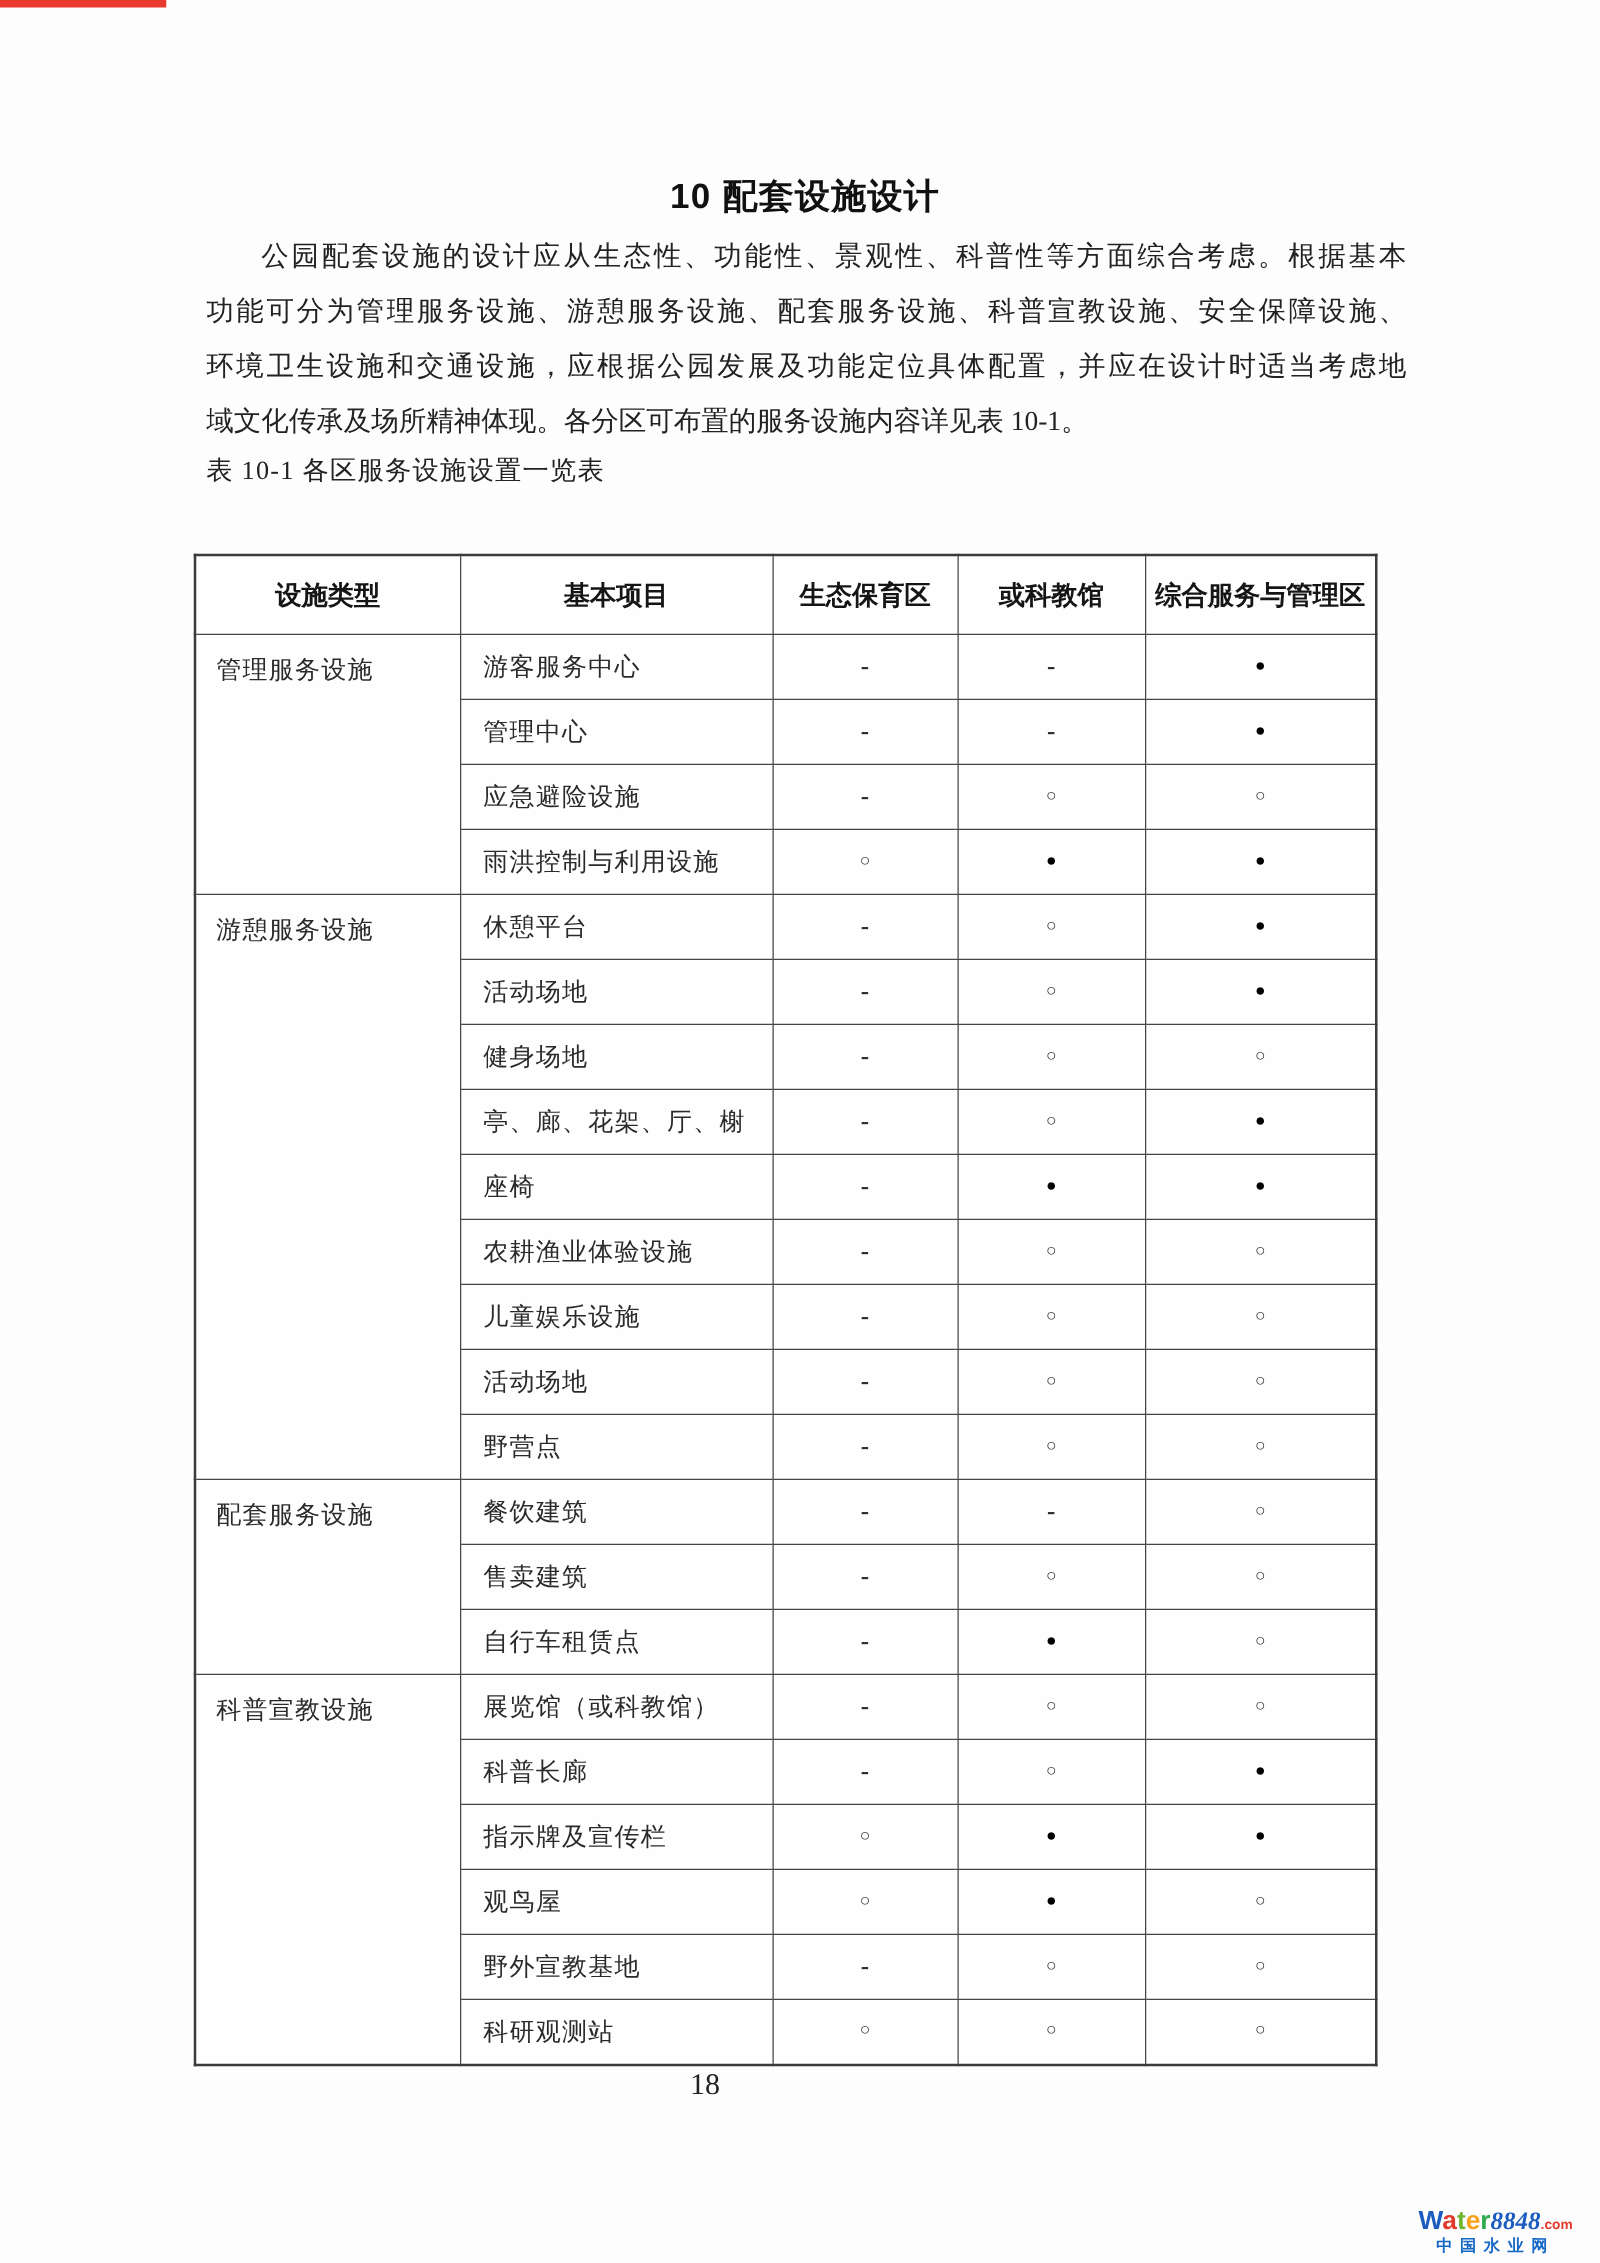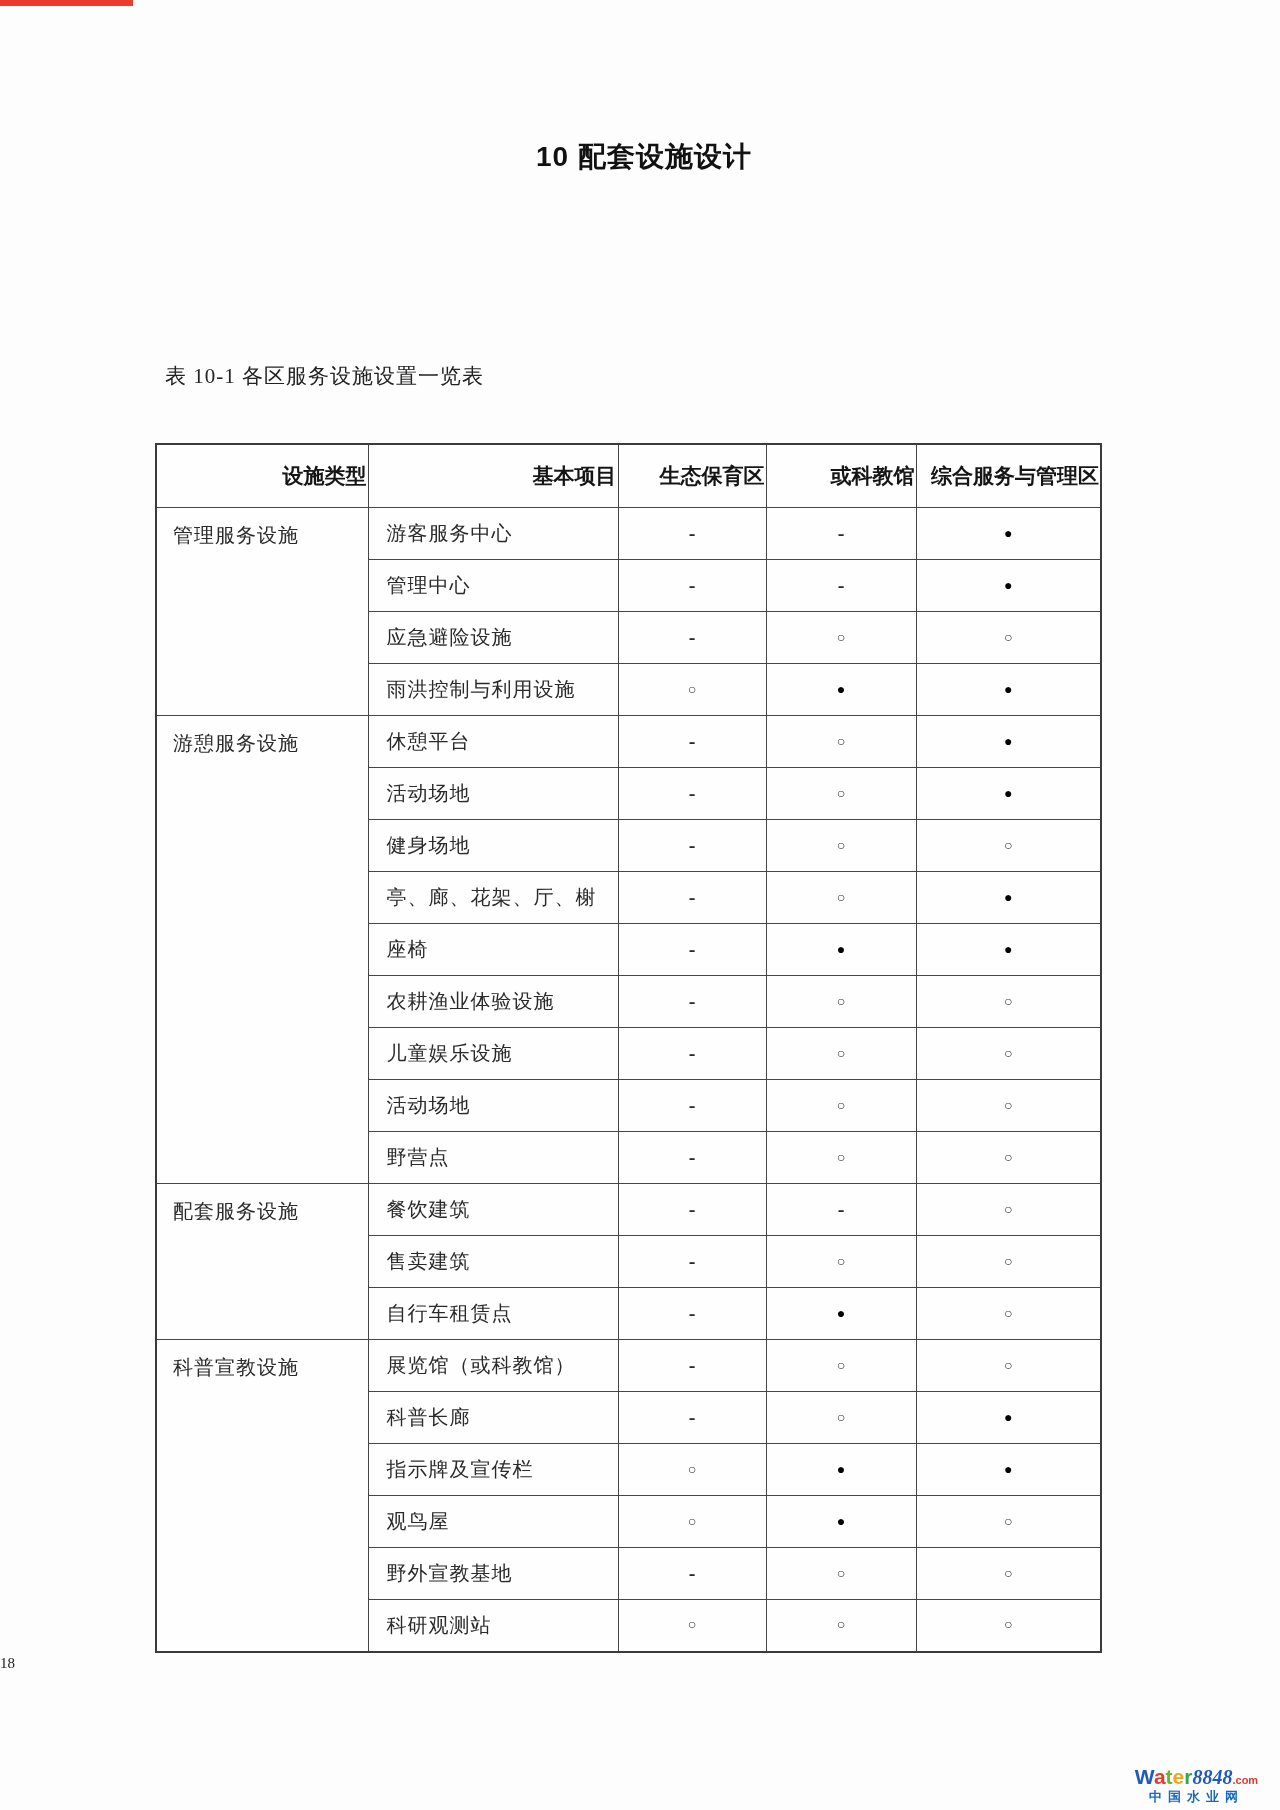--- a/index.html
+++ b/index.html
@@ -43,58 +43,64 @@
   }
   table.facility td,table.facility th{
     border:1px solid #454545;
     background:#fefefe;
   }
   table.facility{border:2px solid #3b3b3b;}
   thead th{
     height:60px;
     font-family:"Liberation Sans","DejaVu Sans",sans-serif;
     font-weight:bold;font-size:21px;color:#151515;
-    text-align:right;vertical-align:middle;
+    text-align:center;vertical-align:middle;
   }
   tbody tr{height:52px;}
   td.cat-cell{
     vertical-align:top;text-align:left;
     padding:14px 6px 0 16px;letter-spacing:1px;
   }
   td.item-cell{
     text-align:left;padding-left:18px;letter-spacing:1px;
     vertical-align:middle;
   }
   td.val-cell{text-align:center;vertical-align:middle;}
   td.val-cell.dash{font-size:20px;font-weight:bold;}
   td.val-cell.open{font-size:14px;color:#333;}
   td.val-cell.filled{font-size:14px;color:#000;}
   .page-number{
     position:absolute;top:1655px;left:0;width:1128px;
-    font-size:15px;color:#222;
+    text-align:center;font-size:24px;color:#222;
   }
   .watermark{
     position:absolute;right:16px;bottom:6px;width:135px;
     font-family:"Liberation Sans","DejaVu Sans",sans-serif;
     text-align:center;line-height:1.05;
   }
   .wm-line1{font-size:21px;font-weight:bold;white-space:nowrap;}
   .wm-digits{font-family:"Liberation Serif","DejaVu Serif",serif;font-style:italic;font-size:20px;font-weight:bold;}
   .wm-tld{font-size:11px;font-weight:bold;vertical-align:baseline;}
   .wm-sub{font-size:13px;font-weight:bold;letter-spacing:6px;margin-top:2px;white-space:nowrap;}
 </style>
 </head>
 <body>
 
 <div class="page">
 
   <div class="top-accent" style="background: rgb(234, 59, 46);"></div>
 
   <div class="doc-title">10 配套设施设计</div>
 
+  <div class="paragraph">
+      <div class="par-line first">公园配套设施的设计应从生态性、功能性、景观性、科普性等方面综合考虑。根据基本</div>
+      <div class="par-line">功能可分为管理服务设施、游憩服务设施、配套服务设施、科普宣教设施、安全保障设施、</div>
+      <div class="par-line">环境卫生设施和交通设施，应根据公园发展及功能定位具体配置，并应在设计时适当考虑地</div>
+      <div class="par-line last">域文化传承及场所精神体现。各分区可布置的服务设施内容详见表 10-1。</div>
+    </div>
 
   <div class="table-caption">表 10-1 各区服务设施设置一览表</div>
 
   <table class="facility">
     <colgroup>
       <col style="width:212px">
         <col style="width:250px">
         <col style="width:148px">
         <col style="width:150px">
         <col style="width:185px">

